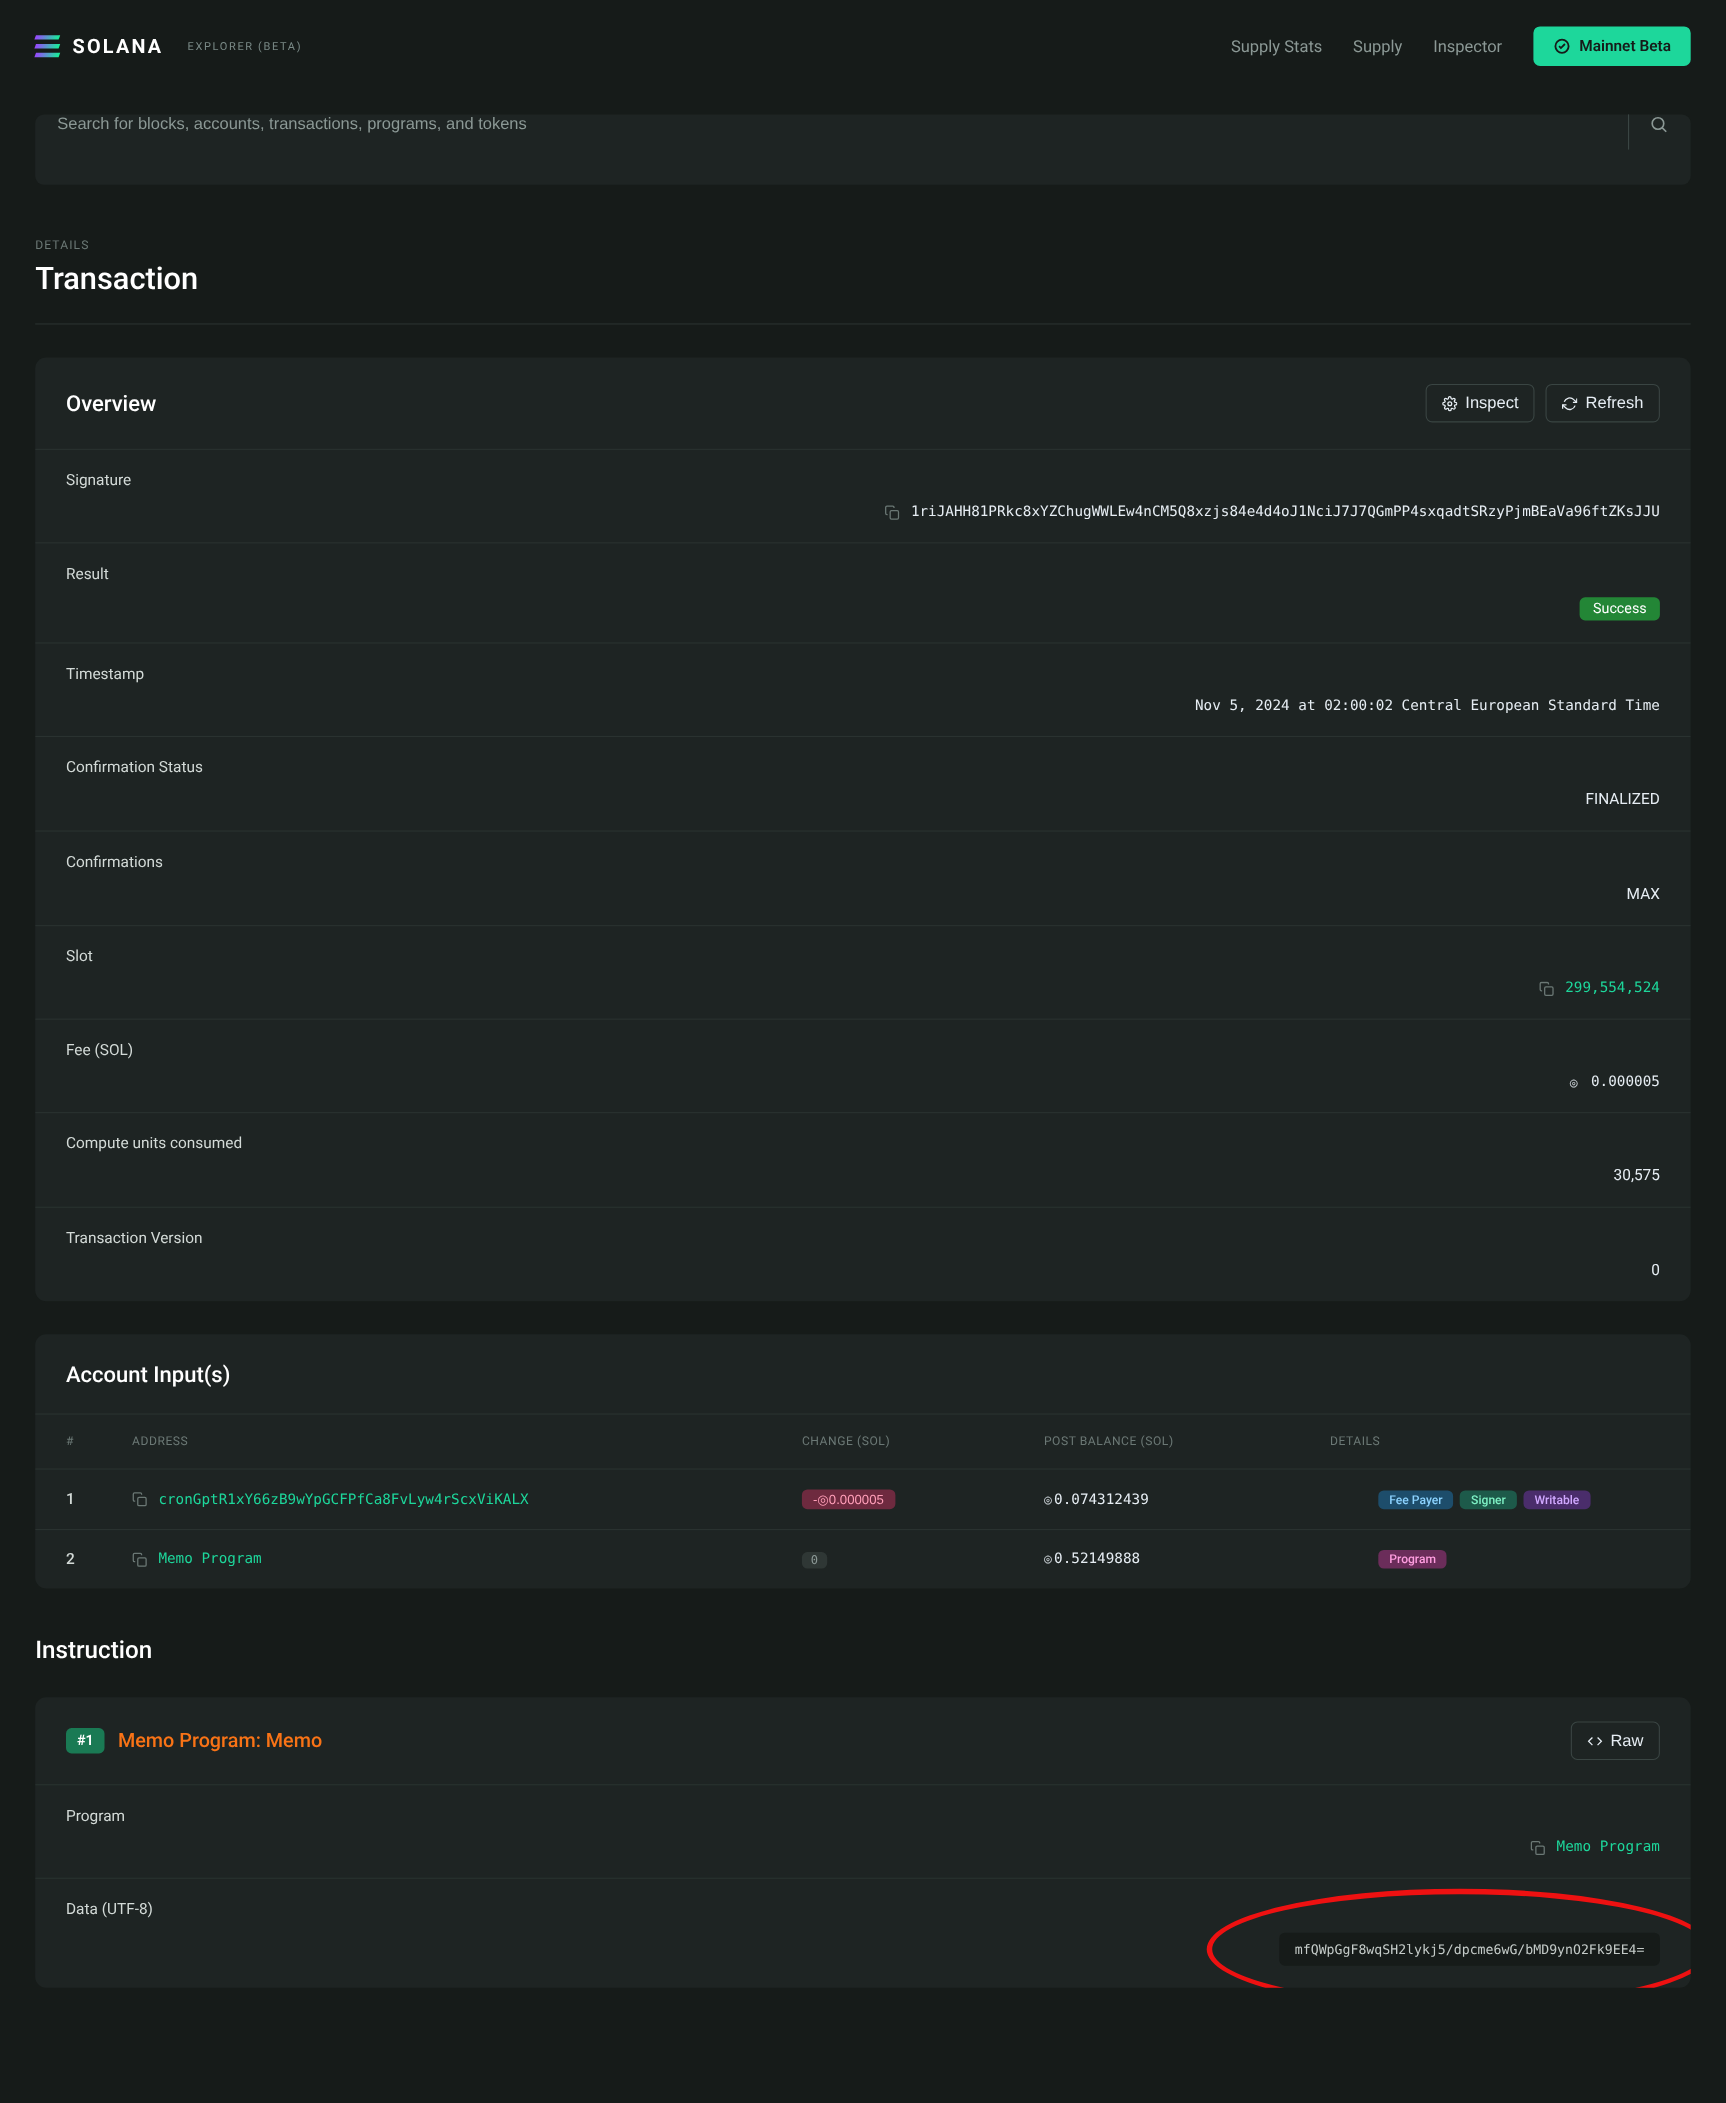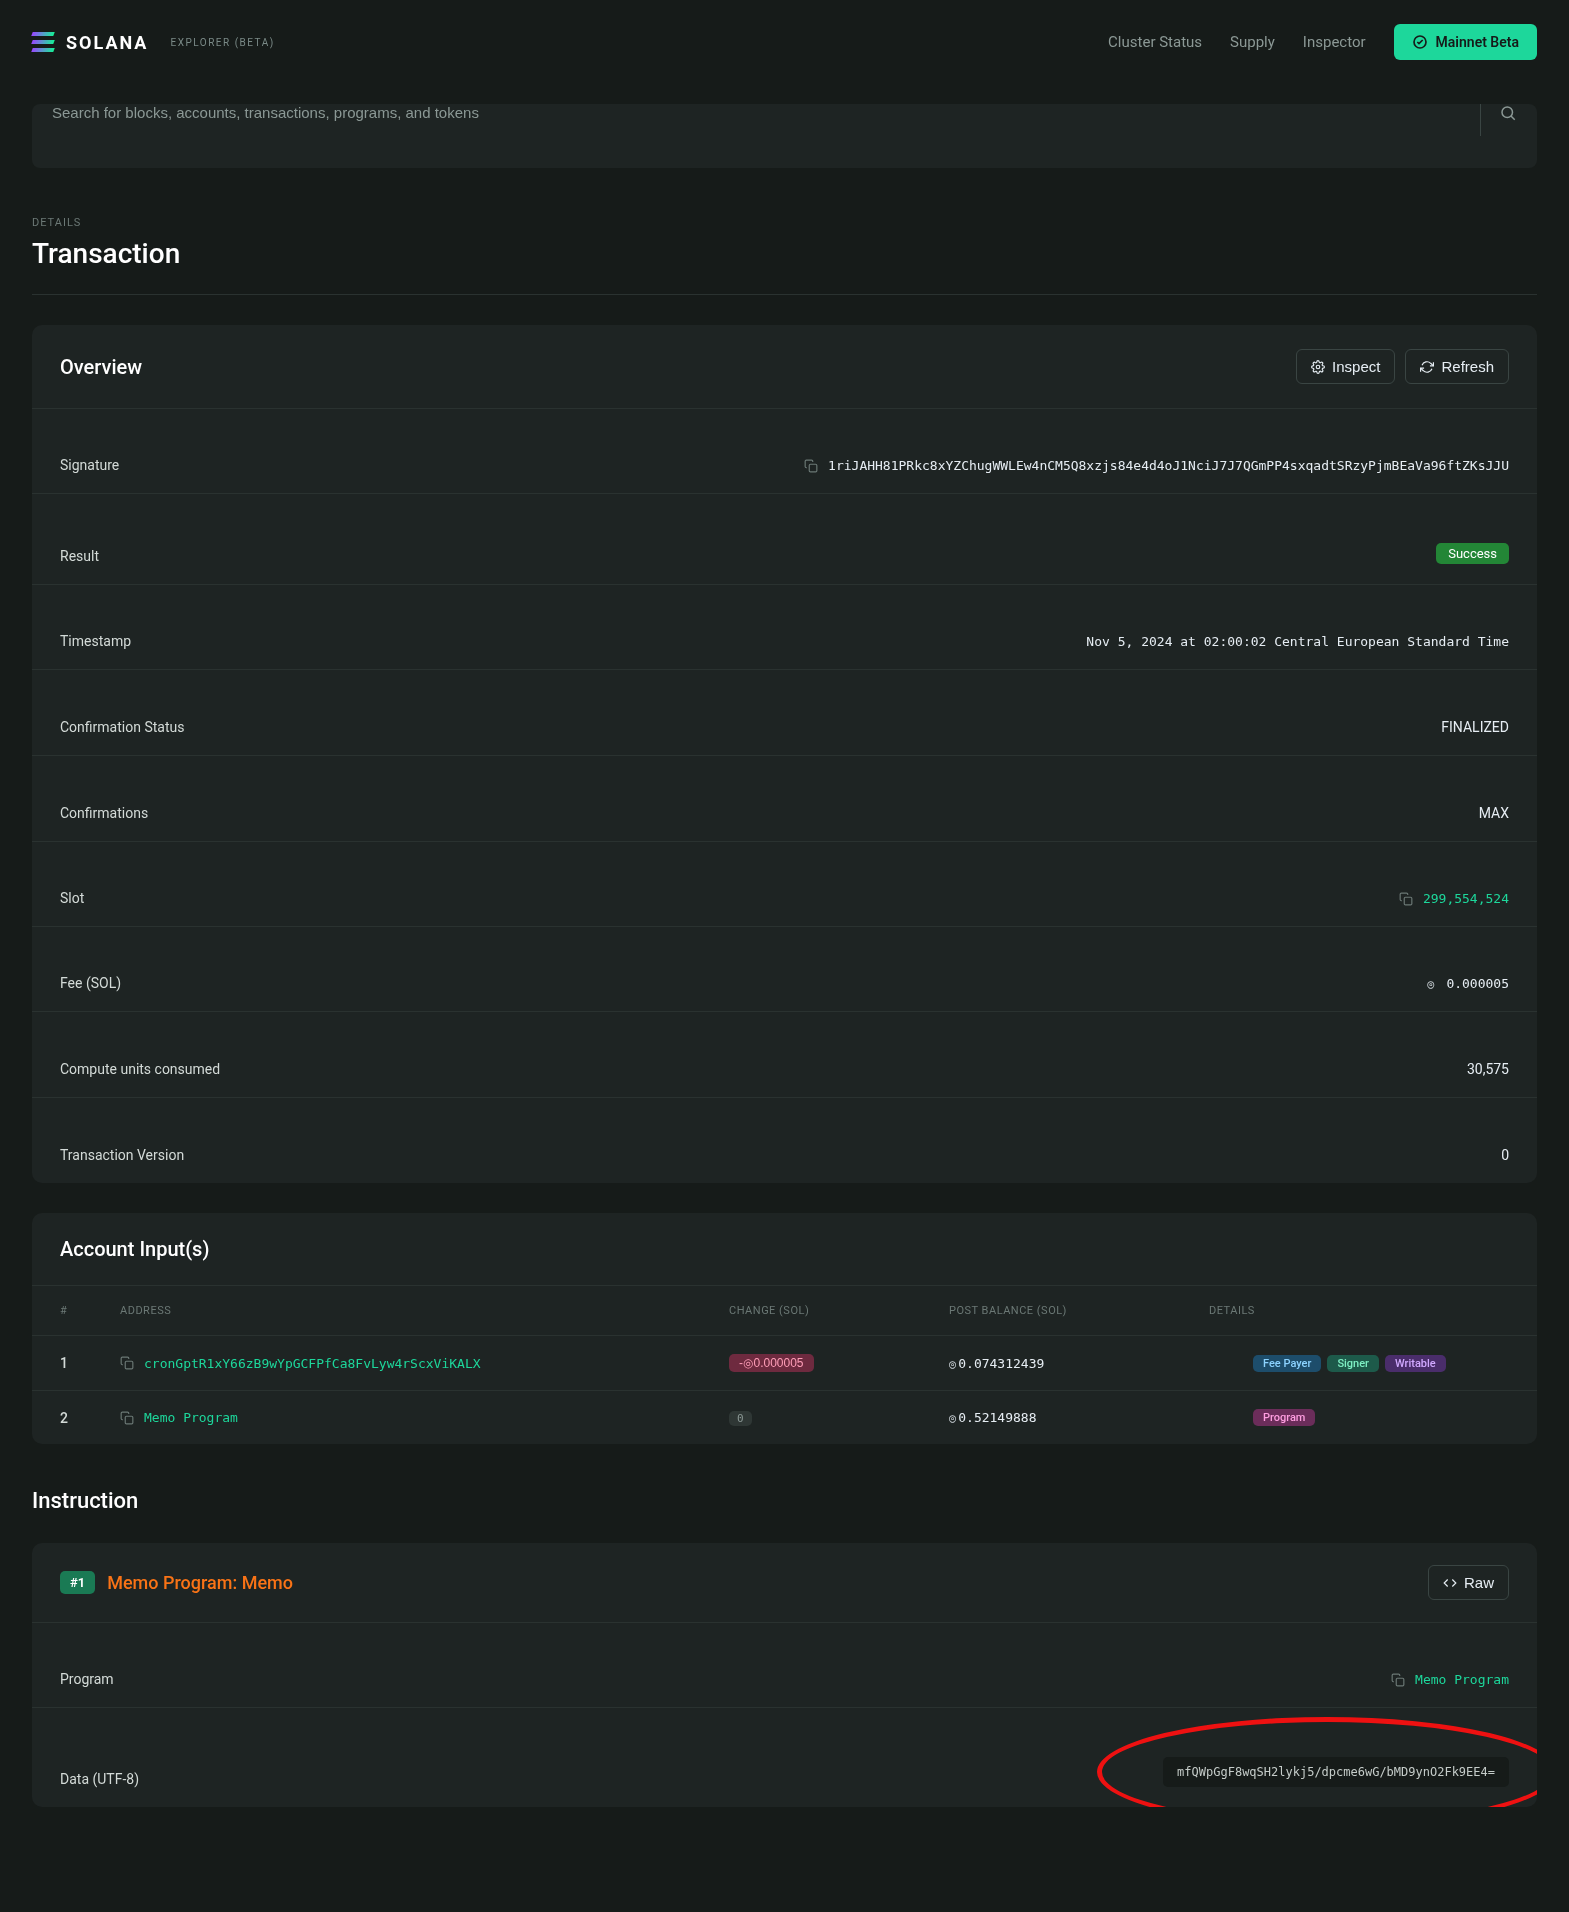--- a/index.html
+++ b/index.html
@@ -68,21 +68,21 @@
   .card-title { font-size: 20px; font-weight: 500; color: #fff; }
   .card-actions { margin-left: auto; display: flex; gap: 10px; }
   .btn-outline {
     border: 1px solid #3a4543; background: transparent; color: #e6edf3;
     padding: 8px 14px; border-radius: 6px; font-size: 15px;
     display: flex; align-items: center; gap: 7px; cursor: pointer;
   }
   .btn-outline svg { width: 14px; height: 14px; }
 
   .row {
-    display: flex; align-items: flex-end; padding: 20px 28px;
+    display: flex; align-items: flex-start; padding: 20px 28px;
     border-top: 1px solid #2a3230;
   }
   .row-label { color: #d3dad7; font-size: 14px; display: flex; align-items: center; gap: 8px; }
   .row-value { margin-left: auto; text-align: right; font-size: 14px; color: #e6edf3; display: flex; align-items: center; gap: 10px; margin-top: 29px; }
   .mono { font-family: ui-monospace, SFMono-Regular, Menlo, Consolas, monospace; font-size: 13px; }
   .copy-icon { width: 14px; height: 14px; color: #6b7875; cursor: pointer; flex-shrink: 0; }
   .badge-success {
     background: #238636; color: #fff; padding: 3px 12px; border-radius: 5px; font-size: 13px;
   }
   .link-teal { color: #1dd79b; }
@@ -136,21 +136,21 @@
   <div class="logo-wrap">
     <span class="logo-mark">
         <span></span>
         <span></span>
         <span></span>
       </span>
     <span class="logo-text">SOLANA</span>
     <span class="logo-sub">EXPLORER (BETA)</span>
   </div>
   <div class="nav">
-    <a class="nav-link">Cluster Status</a>
+    <a class="nav-link">Supply Stats</a>
     <a class="nav-link">Supply</a>
     <a class="nav-link">Inspector</a>
     <div class="cluster-btn">
       <svg class="check-circle" viewBox="0 0 24 24" fill="none" stroke="currentColor" stroke-width="2.5">
           <circle cx="12" cy="12" r="9"></circle>
           <path d="M8 12l2.5 2.5L16 9"></path>
         </svg>
       <span>Mainnet Beta</span>
     </div>
   </div>

